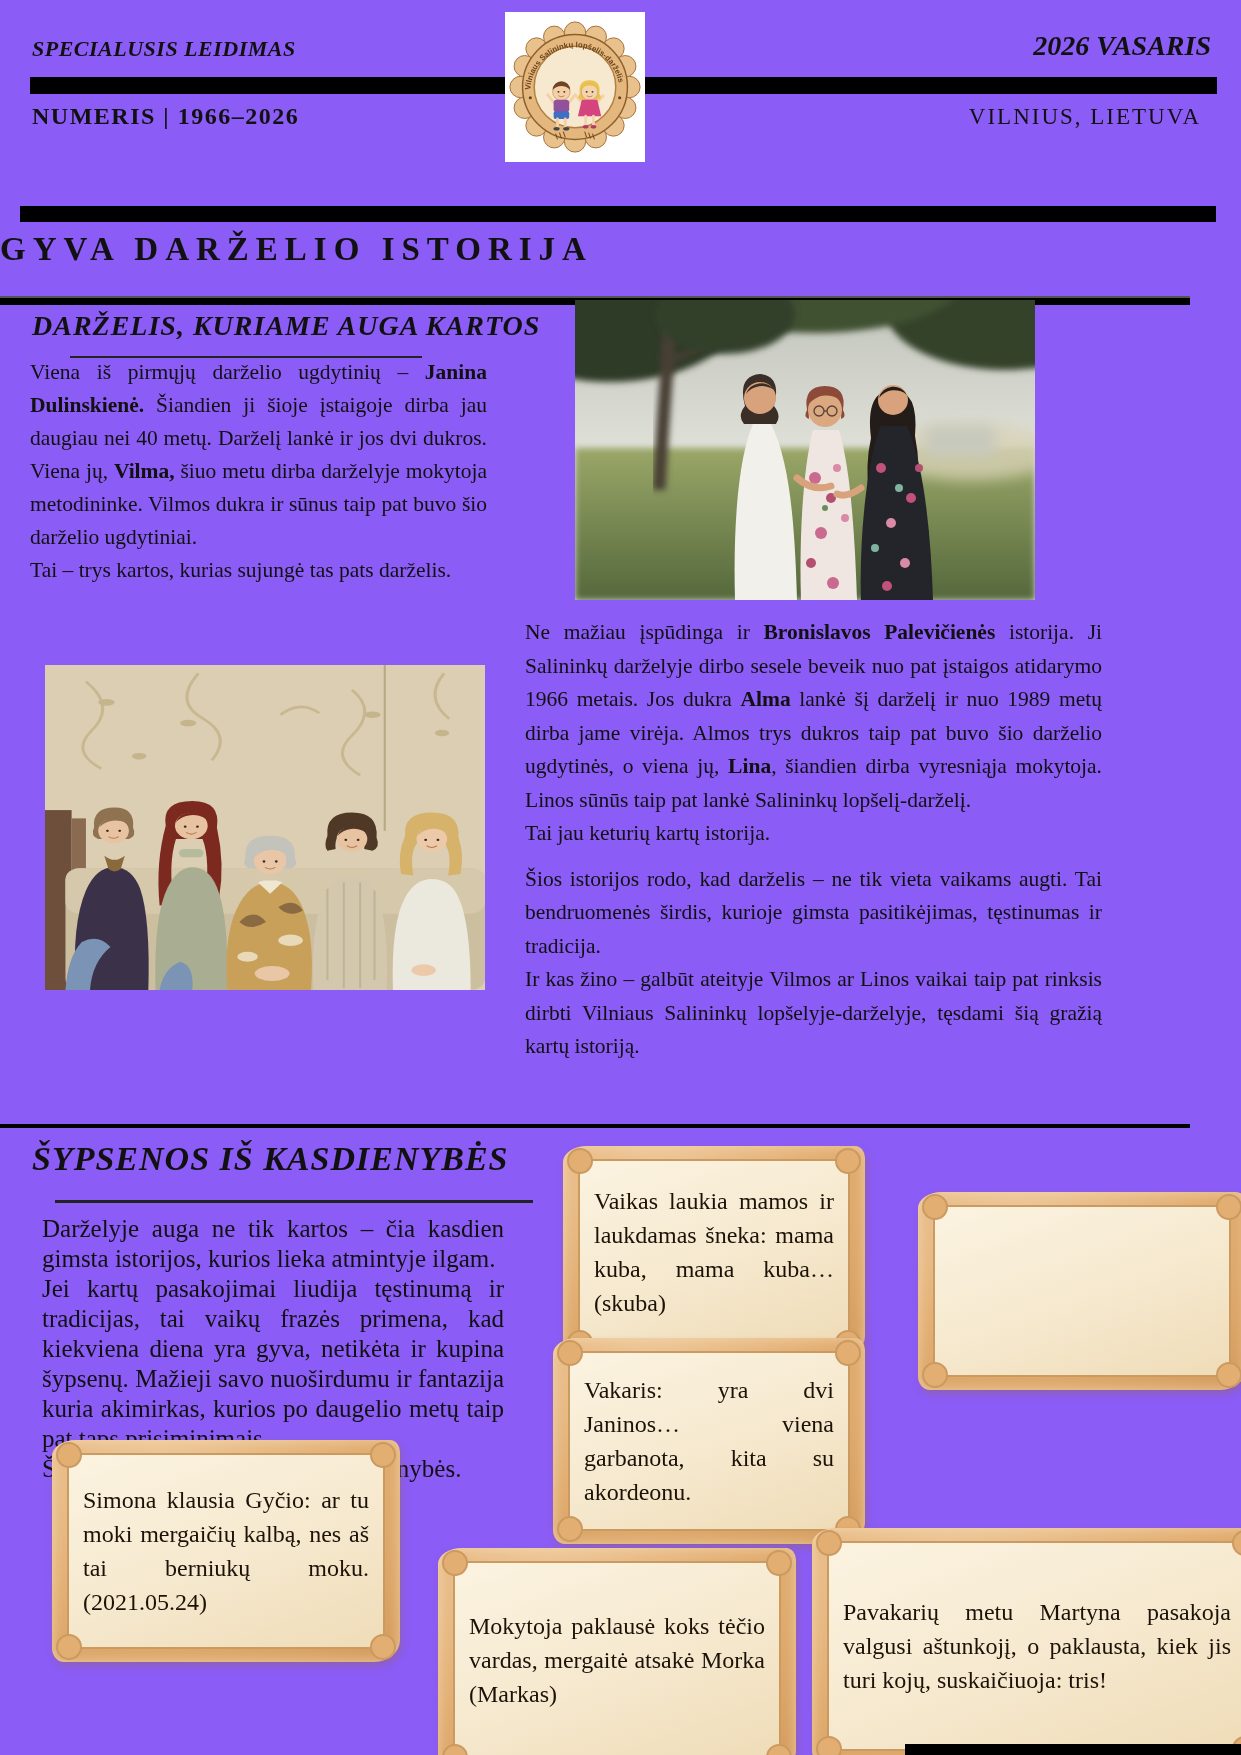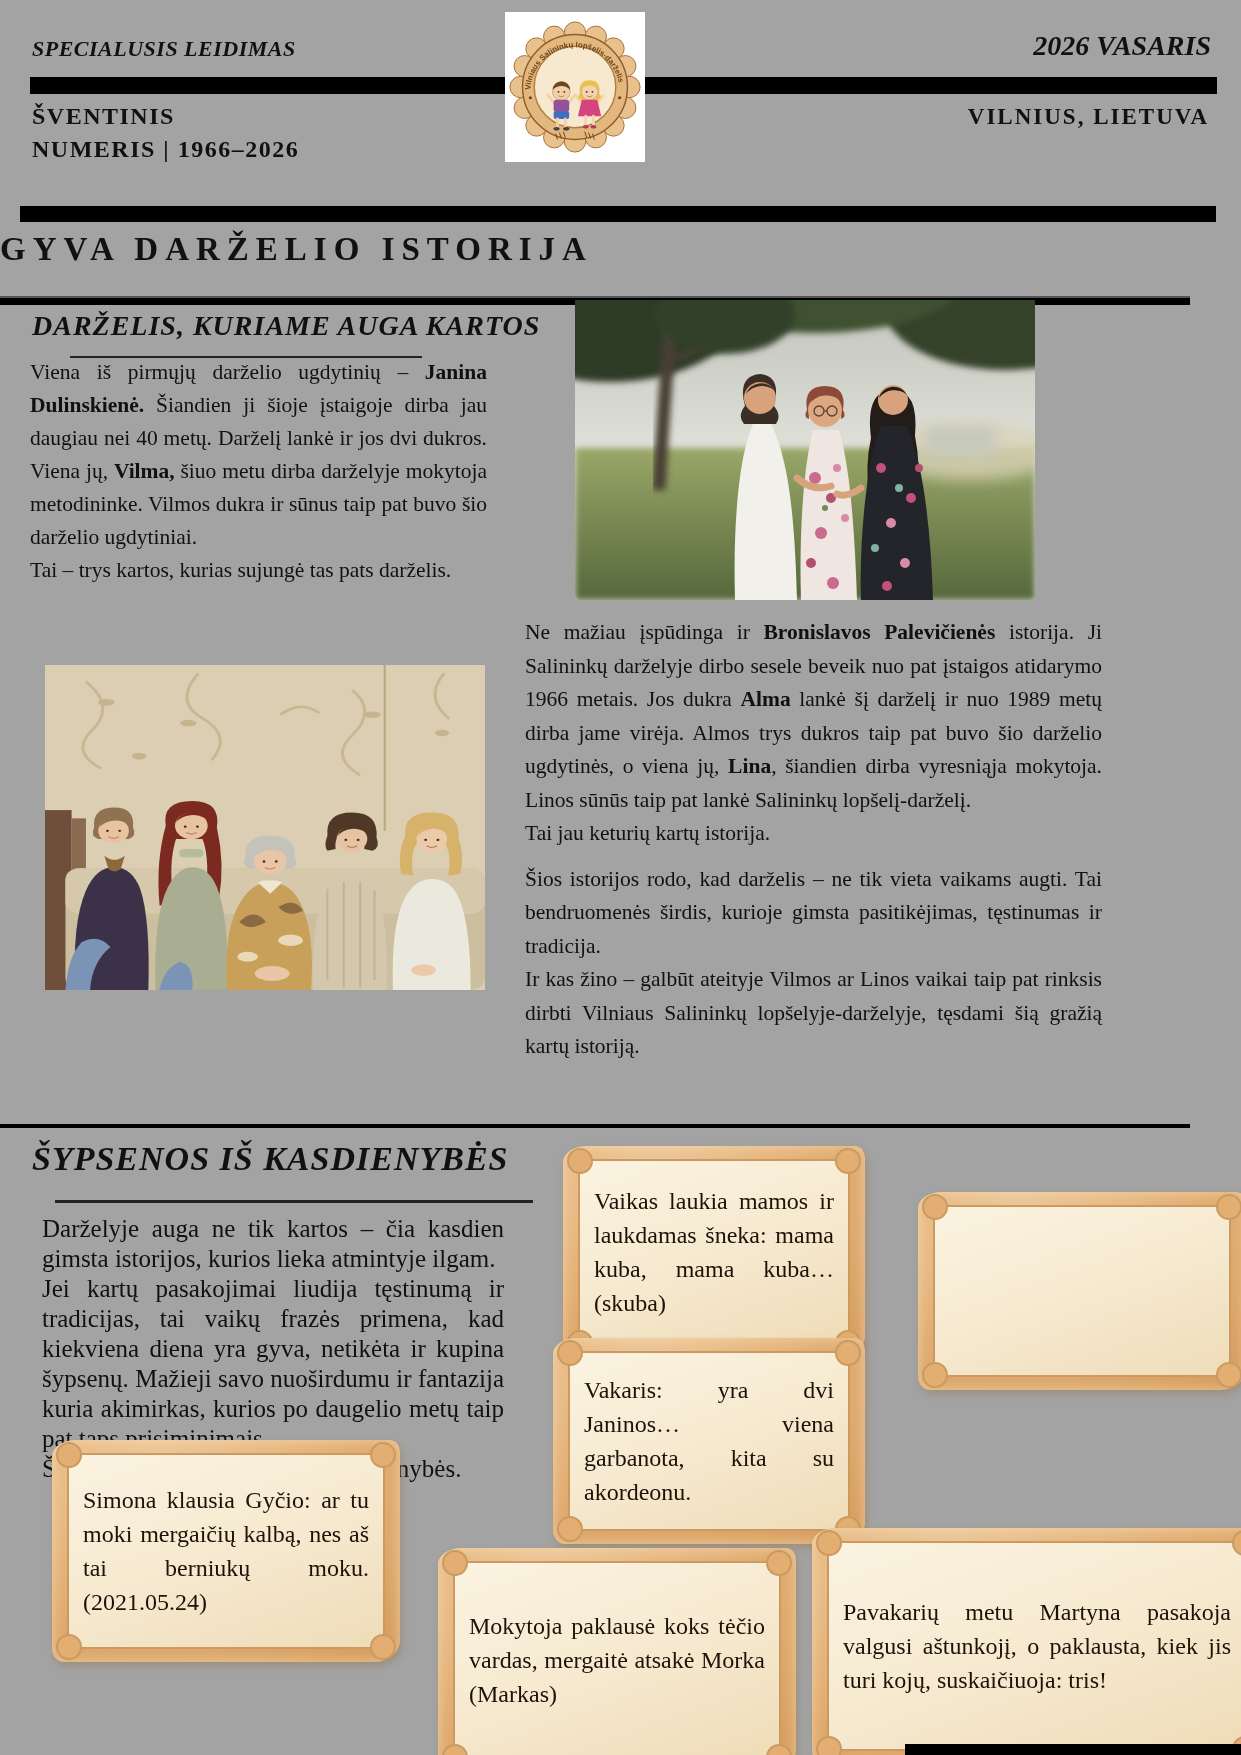--- a/index.html
+++ b/index.html
@@ -1,29 +1,29 @@
 <!DOCTYPE html>
 <html lang="lt"><head>
 <meta charset="utf-8">
 <style>
   html,body{margin:0;padding:0;background:#d8d8d8;}
   .page{
     position:relative; width:1241px; height:1755px; margin:0 auto;
-    background:#a3a3a3; color:#111;
+    background:#8b5cf6; color:#111;
     font-family:"Liberation Serif","DejaVu Serif",serif;
     overflow:hidden;
   }
   .abs{position:absolute;}
   
   .m-edition{left:32px; top:36px; font-size:22px; font-weight:bold; font-style:italic; letter-spacing:.5px;}
   .m-date{right:30px; top:30px; font-size:28px; font-weight:bold; font-style:italic;}
   .bar{background:#000;}
   .bar-1{left:30px; top:77px; width:1187px; height:17px;}
   .m-issue{left:32px; top:100px; font-size:24px; font-weight:bold; letter-spacing:1.5px; line-height:33px;}
-  .m-location{right:32px; top:104px; font-size:23px; font-weight:bold; letter-spacing:2px;}
+  .m-location{right:40px; top:104px; font-size:23px; font-weight:normal; letter-spacing:2px;}
   .logo-box{left:505px; top:12px; width:140px; height:150px; background:#fff;
             display:flex; align-items:center; justify-content:center;}
   
   .bar-2{left:20px; top:206px; width:1196px; height:16px;}
   .headline{left:0; top:231px; width:1241px; text-align:left;
             font-size:33px; font-weight:bold; letter-spacing:7px;}
   .rule-a{left:0; top:296px; width:1190px; height:7px; background:#000;
           border-top:2px solid #555;}
   .rule-b{left:0; top:1124px; width:1190px; height:4px; background:#000;}
   
@@ -71,21 +71,20 @@
 </style>
 </head>
 <body>
 
 <div class="page">
 
   <div class="abs m-edition">SPECIALUSIS LEIDIMAS</div>
   <div class="abs m-date">2026 VASARIS</div>
   <div class="abs bar bar-1"></div>
   <div class="abs m-issue">
-    <div>ŠVENTINIS</div>
     <div>NUMERIS | 1966–2026</div>
   </div>
   <div class="abs m-location">VILNIUS, LIETUVA</div>
 
   <div class="abs logo-box">
     <svg width="136" height="146" viewBox="0 0 140 150">
       <g fill="#e9c18c" stroke="#a4713a" stroke-width="1">
         <circle cx="126" cy="75" r="11"></circle>
           <circle cx="121.7" cy="96.4" r="11"></circle>
           <circle cx="109.6" cy="114.6" r="11"></circle>

